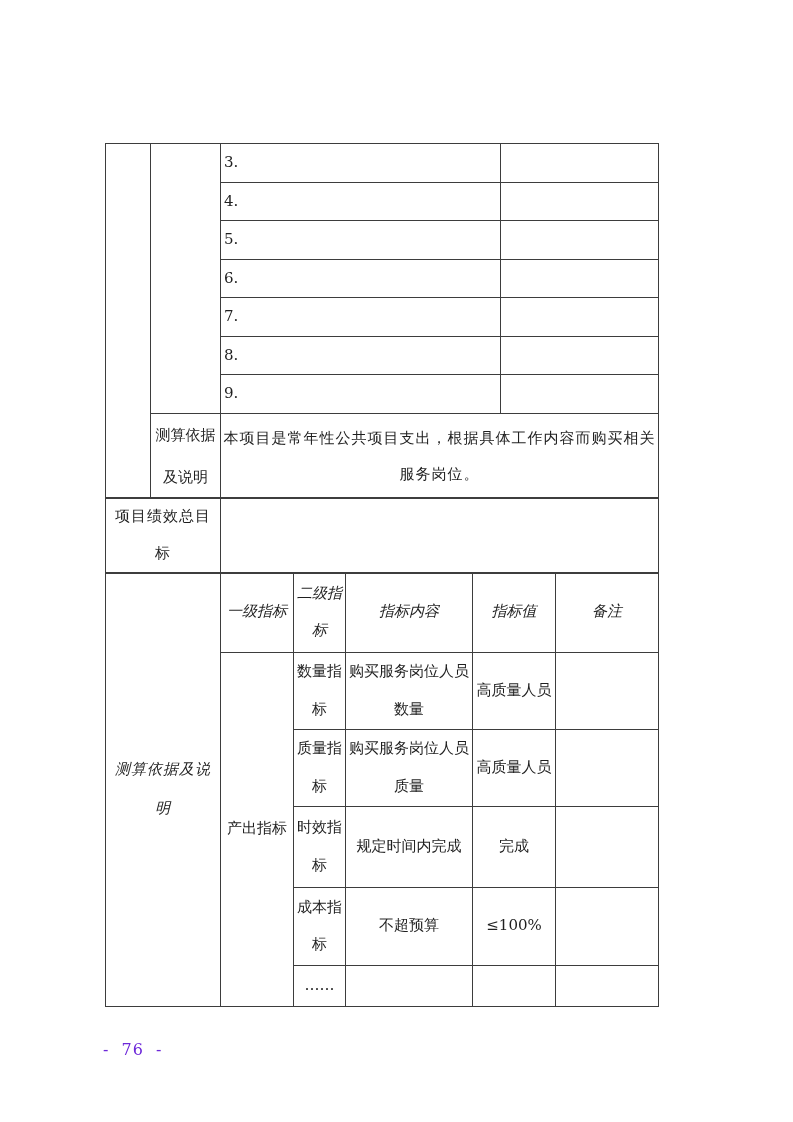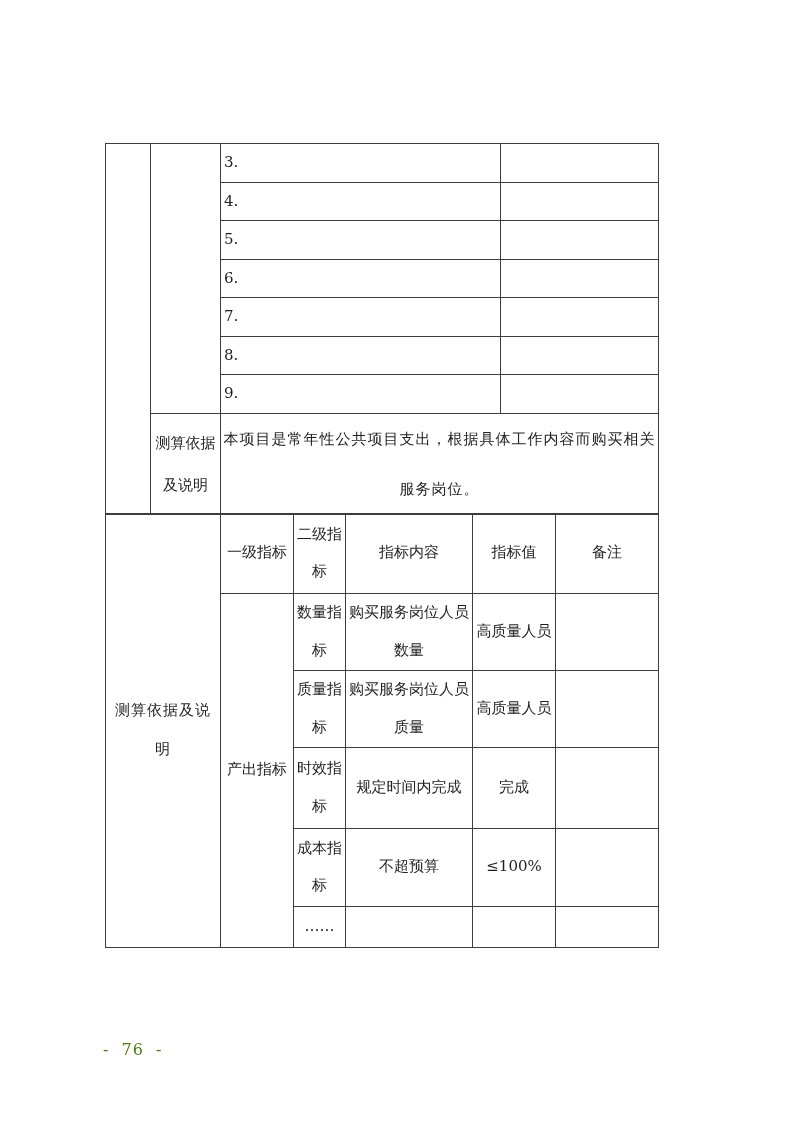--- a/index.html
+++ b/index.html
@@ -19,35 +19,35 @@
     text-align:center;
     line-height:2.5;
     overflow:hidden;
     padding:0 2px;
     word-break:break-all;
   }
   
   .r38 td { height:38px; }
   .r90 td { height:66px; }
   .r49 td { height:49px; }
-  .r80 td { height:80px; }
+  .r80 td { height:80px;font-style:italic; }
   .r77 td { height:77px;font-family:Liberation Serif, serif; }
   .r81 td { height:81px;margin-left:15px; }
   .r78 td { height:78px; }
   .r41 td { height:41px; }
 
   .num-cell { text-align:left; padding-left:3px; }
   .basis-label { line-height:2.8; }
-  .basis-content { white-space:pre-line; line-height:50px; letter-spacing:1px; }
+  .basis-content { white-space:pre-line; line-height:36px; letter-spacing:1px; }
   .goal-label { letter-spacing:1px; }
   .section-label { line-height:2.6; letter-spacing:1px; }
   .page-number {
     position:absolute; left:103px; top:1040px;
     font-size:16px; letter-spacing:1px; word-spacing:6px;
-    color:#4d7c0f;
+    color:#6d28d9;
   }
 </style>
 </head>
 <body>
 
 <div class="doc-table-wrap">
 
   <table class="tbl1">
     <colgroup>
         <col style="width:45px">
@@ -87,20 +87,32 @@
       <td></td>
     </tr>
     <tr class="r90">
       <td class="basis-label">测算依据及说明</td>
       <td colspan="2" class="basis-content">本项目是常年性公共项目支出，根据具体工作内容而购买相关
 服务岗位。</td>
     </tr>
   </tbody>
     </table>
 
+  <table class="tbl2">
+    <colgroup>
+        <col style="width:115px">
+        <col style="width:438px">
+      </colgroup>
+    <tbody>
+        <tr class="r49">
+      <td class="goal-label">项目绩效总目标</td>
+      <td></td>
+    </tr>
+  </tbody>
+    </table>
 
   <table class="tbl3">
     <colgroup>
         <col style="width:115px">
         <col style="width:73px">
         <col style="width:52px">
         <col style="width:127px">
         <col style="width:83px">
         <col style="width:103px">
       </colgroup>

